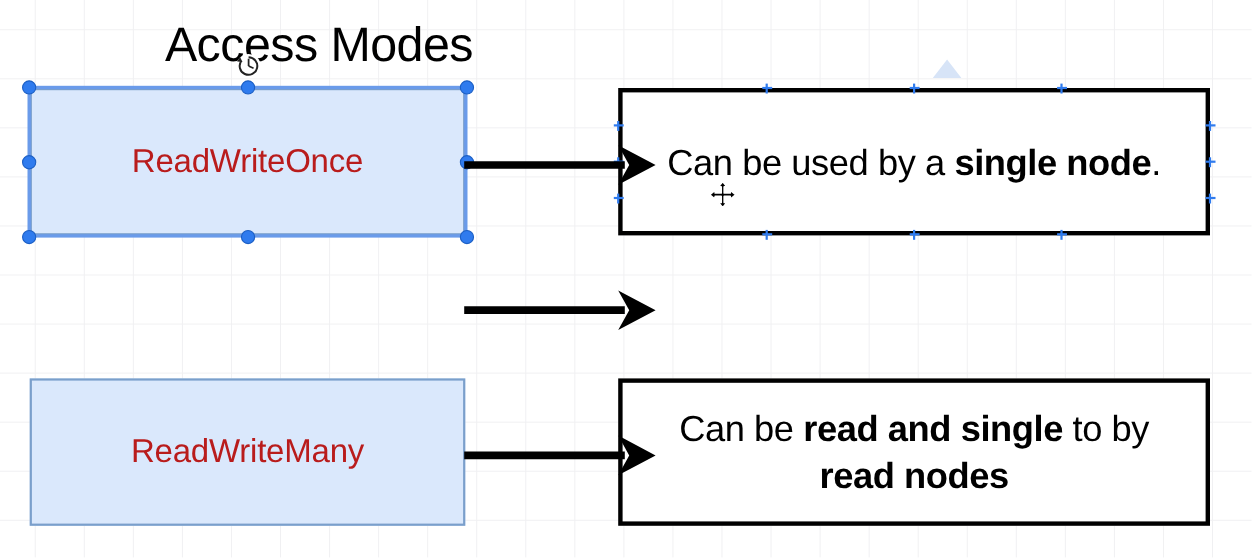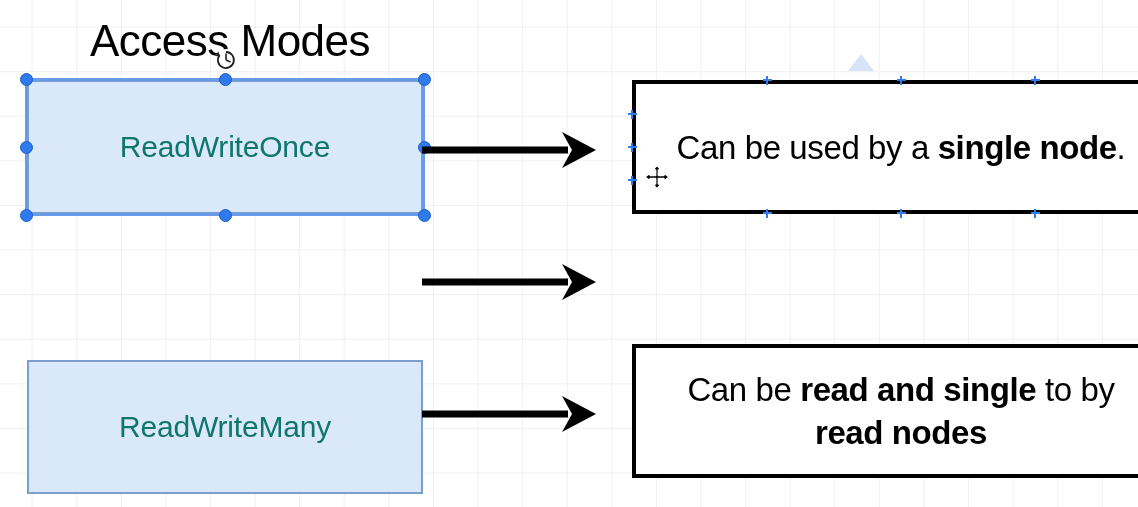--- a/index.html
+++ b/index.html
@@ -33,21 +33,21 @@
     background-position: -13px -18px;
     pointer-events: none;
   }
 
   
   #title {
     position: absolute;
     left: 30px;
     top: 14px;
     width: 400px;
-    text-align: center;
+    text-align: right;
     font-size: 44px;
     line-height: 54px;
     color: #000000;
     letter-spacing: -0.5px;
     white-space: nowrap;
   }
 
   
   #left-stack {
     position: absolute;
@@ -62,27 +62,27 @@
     width: 396px;
     box-sizing: border-box;
     background: #dae8fc;
     border: 2px solid #7a9fcb;
     display: flex;
     align-items: center;
     justify-content: center;
   }
   .left-box .lbl {
     font-size: 30px;
-    color: #0f766e;
+    color: #b91c1c;
     letter-spacing: -0.2px;
     white-space: nowrap;
   }
   #lbox-0 { top: 0px;   height: 134px; }
   #lbox-1 { top: 132px; height: 134px; }
-  #lbox-2 { top: 280px; height: 134px; }
+  #lbox-2 { top: 264px; height: 134px; }
 
   
   #selection {
     position: absolute;
     left: 25px;
     top: 78px;
     width: 400px;
     height: 138px;
     pointer-events: none;
   }
@@ -102,21 +102,21 @@
     margin-top: -6.5px;
     border-radius: 50%;
     background: #2f7bee;
     border: 1px solid #1c5fc4;
     box-sizing: border-box;
   }
 
   
   #right-stack {
     position: absolute;
-    left: 632px;
+    left: 562px;
     top: 80px;
     width: 434px;
     height: 398px;
   }
   .right-box {
     position: absolute;
     left: 0;
     width: 538px;
     box-sizing: border-box;
     background: #ffffff;

